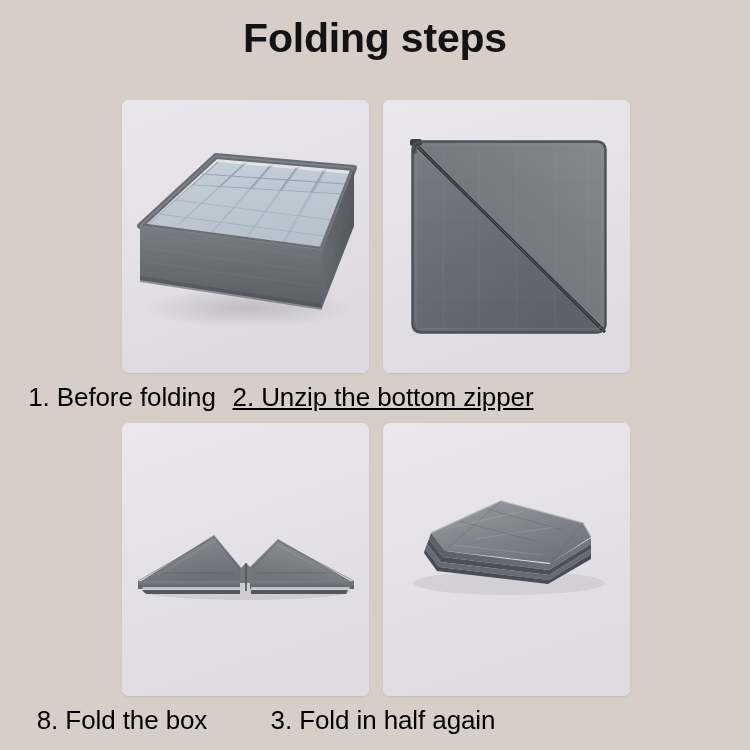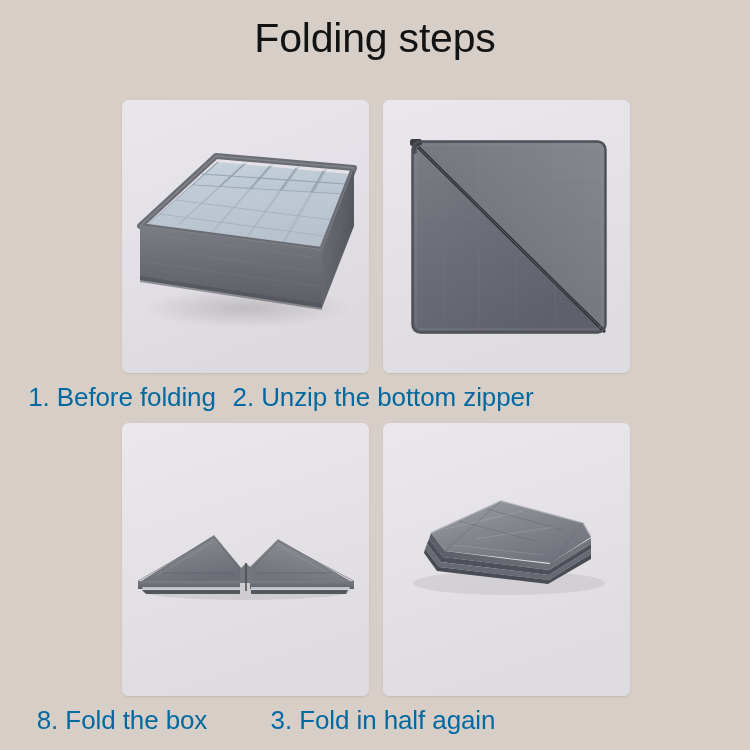--- a/index.html
+++ b/index.html
@@ -18,21 +18,21 @@
     width: 750px;
     height: 750px;
   }
   .page-title {
     position: absolute;
     top: 12px;
     left: 0;
     width: 750px;
     text-align: center;
     font-size: 41px;
-    font-weight: 400;
+    font-weight: 700;
     color: #131313;
     letter-spacing: -0.2px;
     line-height: 52px;
   }
 
   
   .step {
     position: absolute;
   }
   .photo {
@@ -49,33 +49,33 @@
   .photo svg {
     display: block;
     width: 247px;
     height: 273px;
   }
   .caption {
     position: absolute;
     top: 282px;
     white-space: nowrap;
     font-size: 26px;
-    color: #0369a1;
+    color: #000000;
     line-height: 30px;
     letter-spacing: -0.1px;
   }
 
   
   #step-1 { left: 122px; top: 100px; }
   #step-2 { left: 383px; top: 100px; }
   #step-3 { left: 122px; top: 423px; }
   #step-4 { left: 383px; top: 423px; }
 
   #step-1 .caption { left: 50%; transform: translateX(-50%); }
-  #step-2 .caption { left: 50%; transform: translateX(-50%); }
+  #step-2 .caption { left: 50%; transform: translateX(-50%); text-decoration: underline; }
   #step-3 .caption { left: 50%; transform: translateX(-50%); }
   #step-4 .caption { left: 50%; transform: translateX(-50%); }
 </style>
 </head>
 <body>
 
 <div class="page">
 
   <div class="page-title">Folding steps</div>
 

